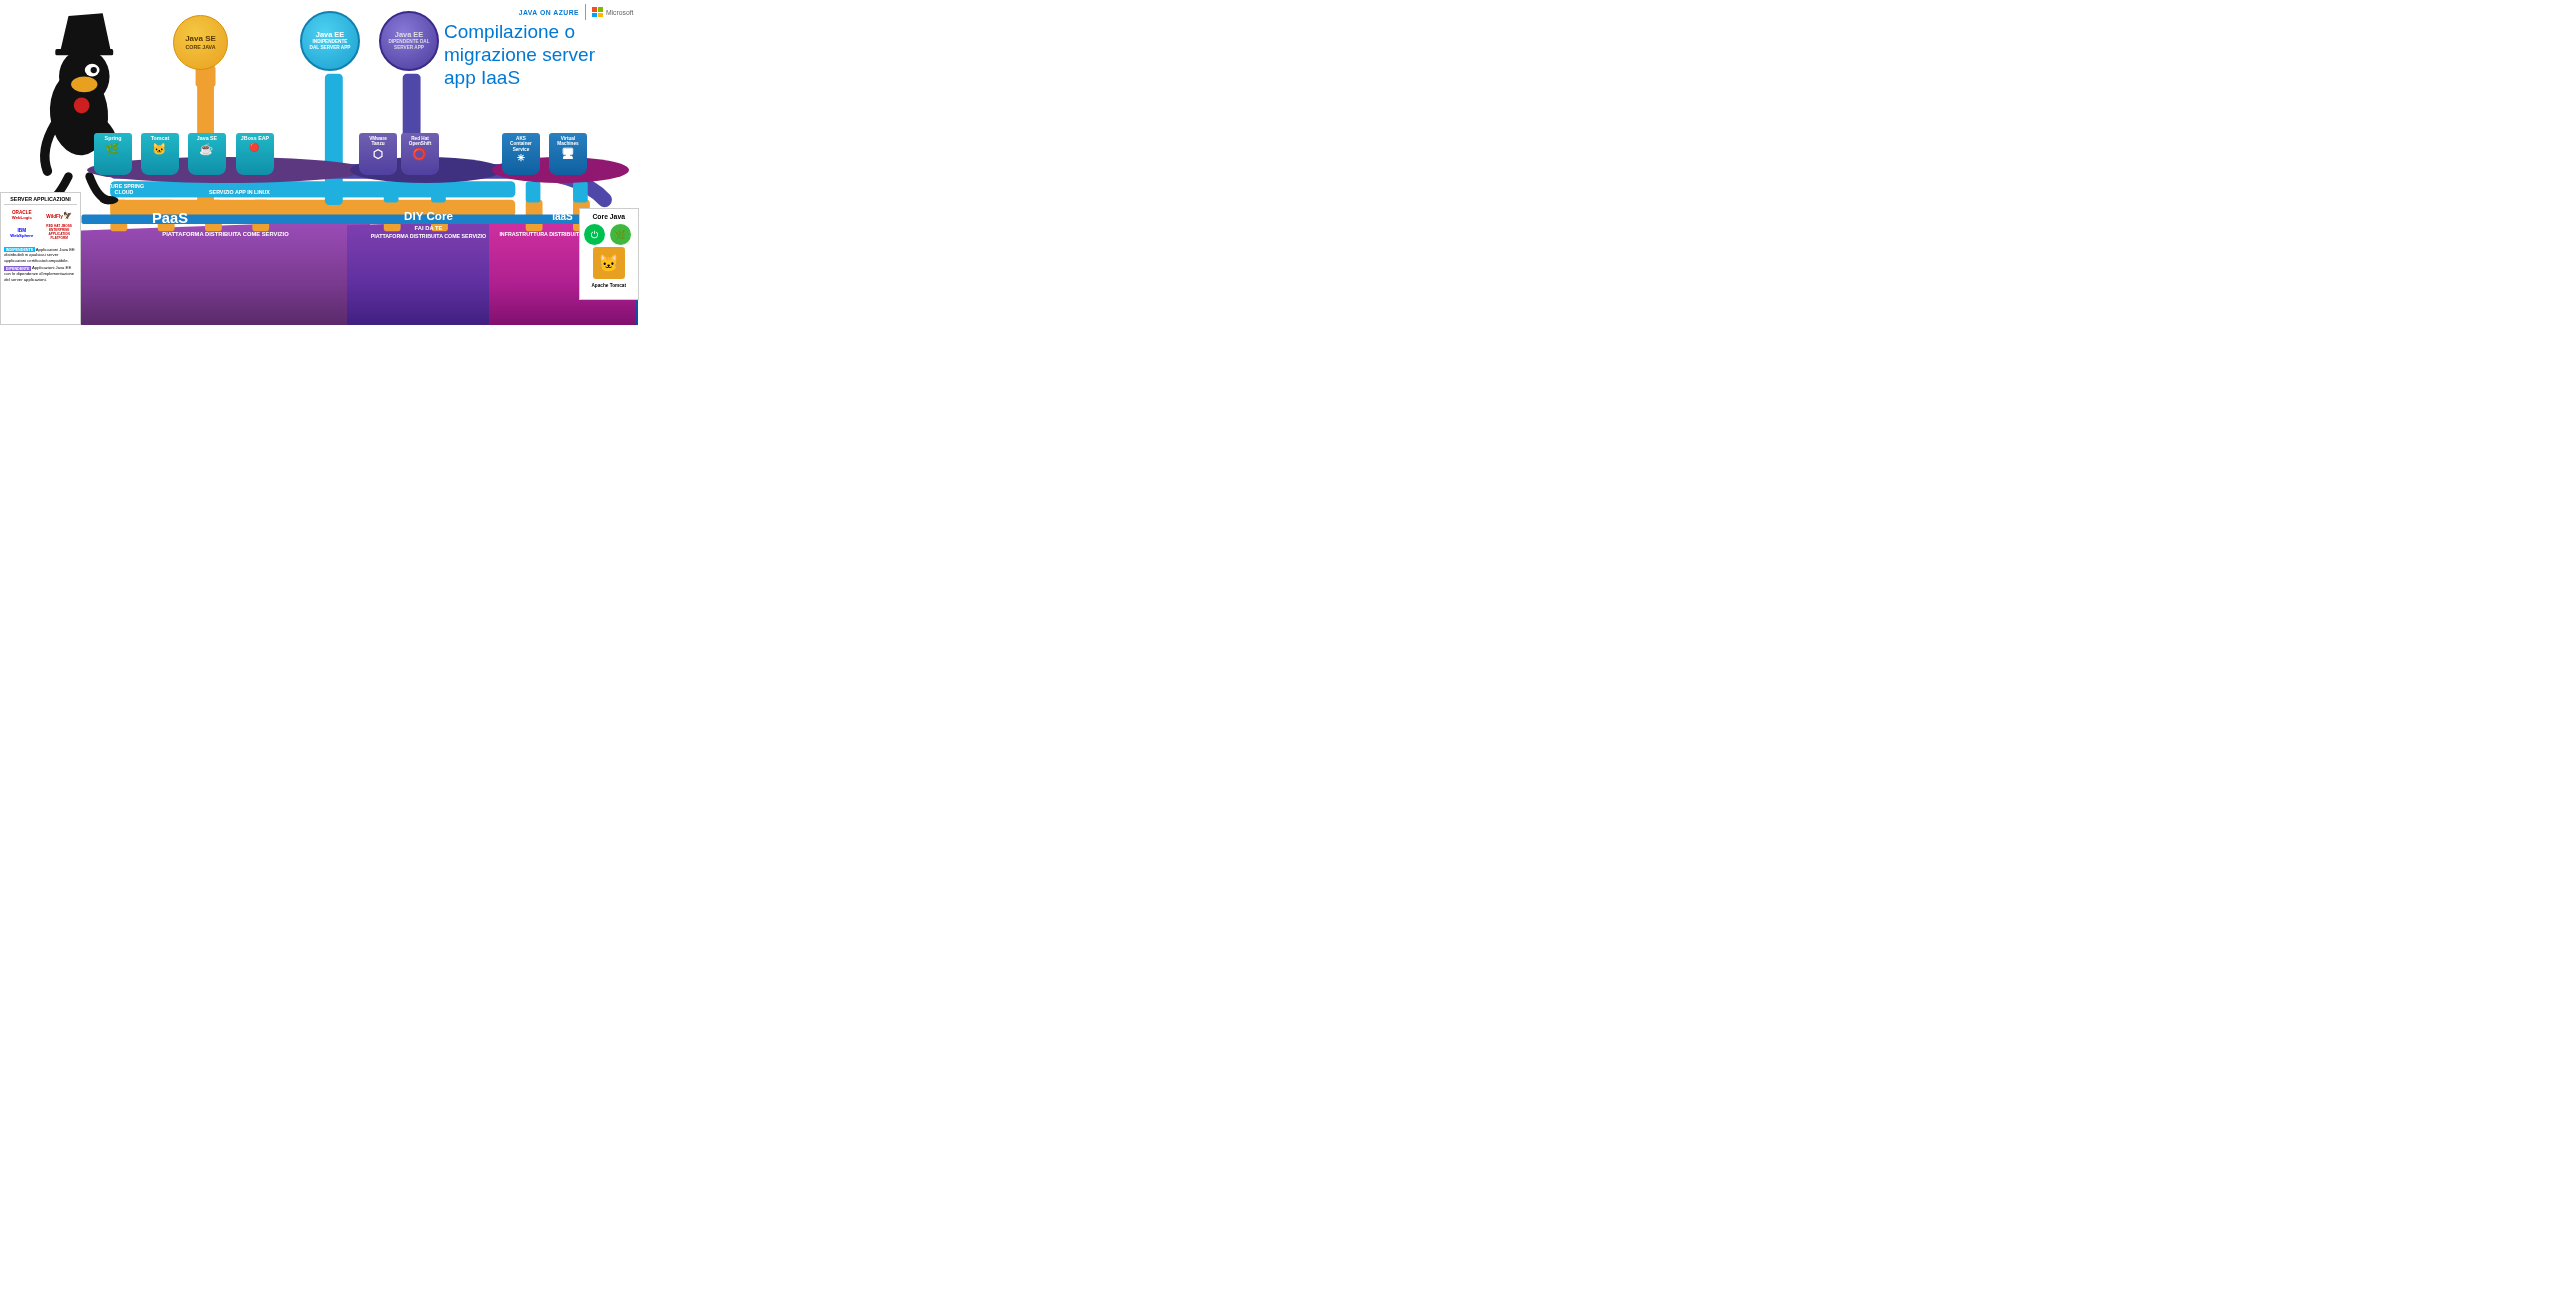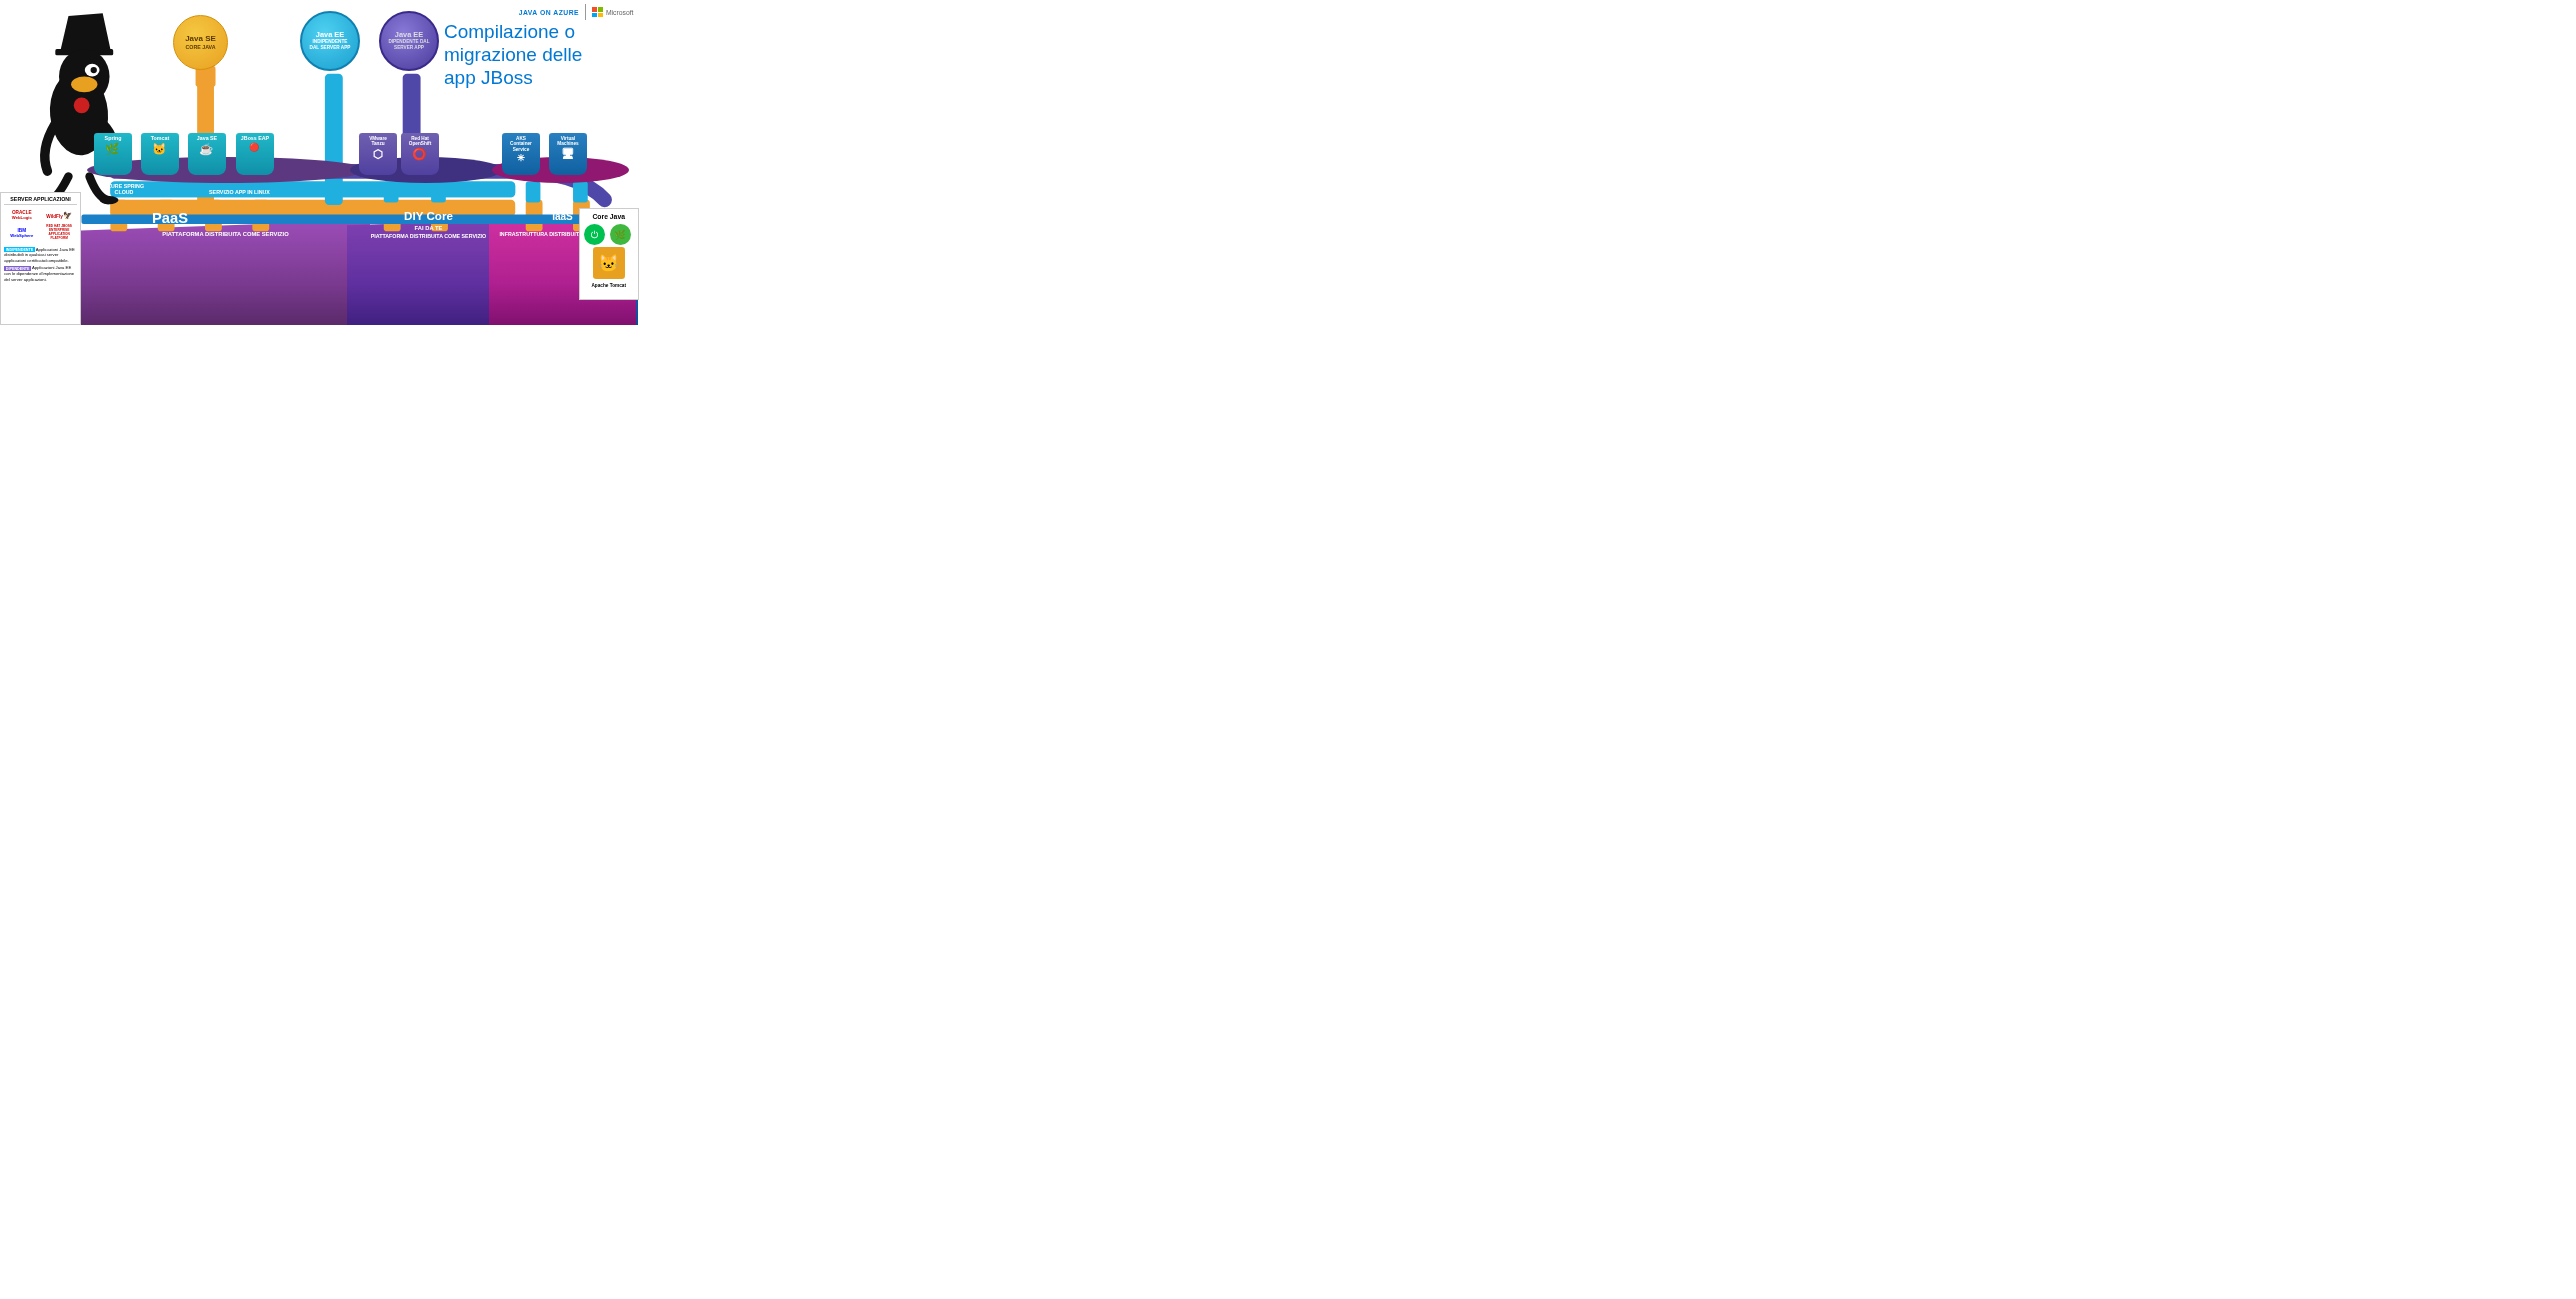--- a/index.html
+++ b/index.html
@@ -465,22 +465,22 @@
         <div></div>
         <div></div>
         <div></div>
     </div>
     <span>Microsoft</span>
   </div>
 </div>
 
 <div class="main-title">
   <span>Compilazione o</span><br>
-  <span>migrazione delle</span><br>
-  <span>app JBoss</span>
+  <span>migrazione server</span><br>
+  <span>app IaaS</span>
 </div>
 
 <div class="duke-container">
   <svg width="100" height="200" viewBox="0 0 190 380">
 
     <ellipse cx="95" cy="200" rx="55" ry="80" fill="#111" transform="rotate(-5,95,200)"></ellipse>
 
     <polygon points="60,80 155,80 140,10 75,15" fill="#111"></polygon>
     <rect x="50" y="78" width="110" height="12" rx="3" fill="#111"></rect>
 

